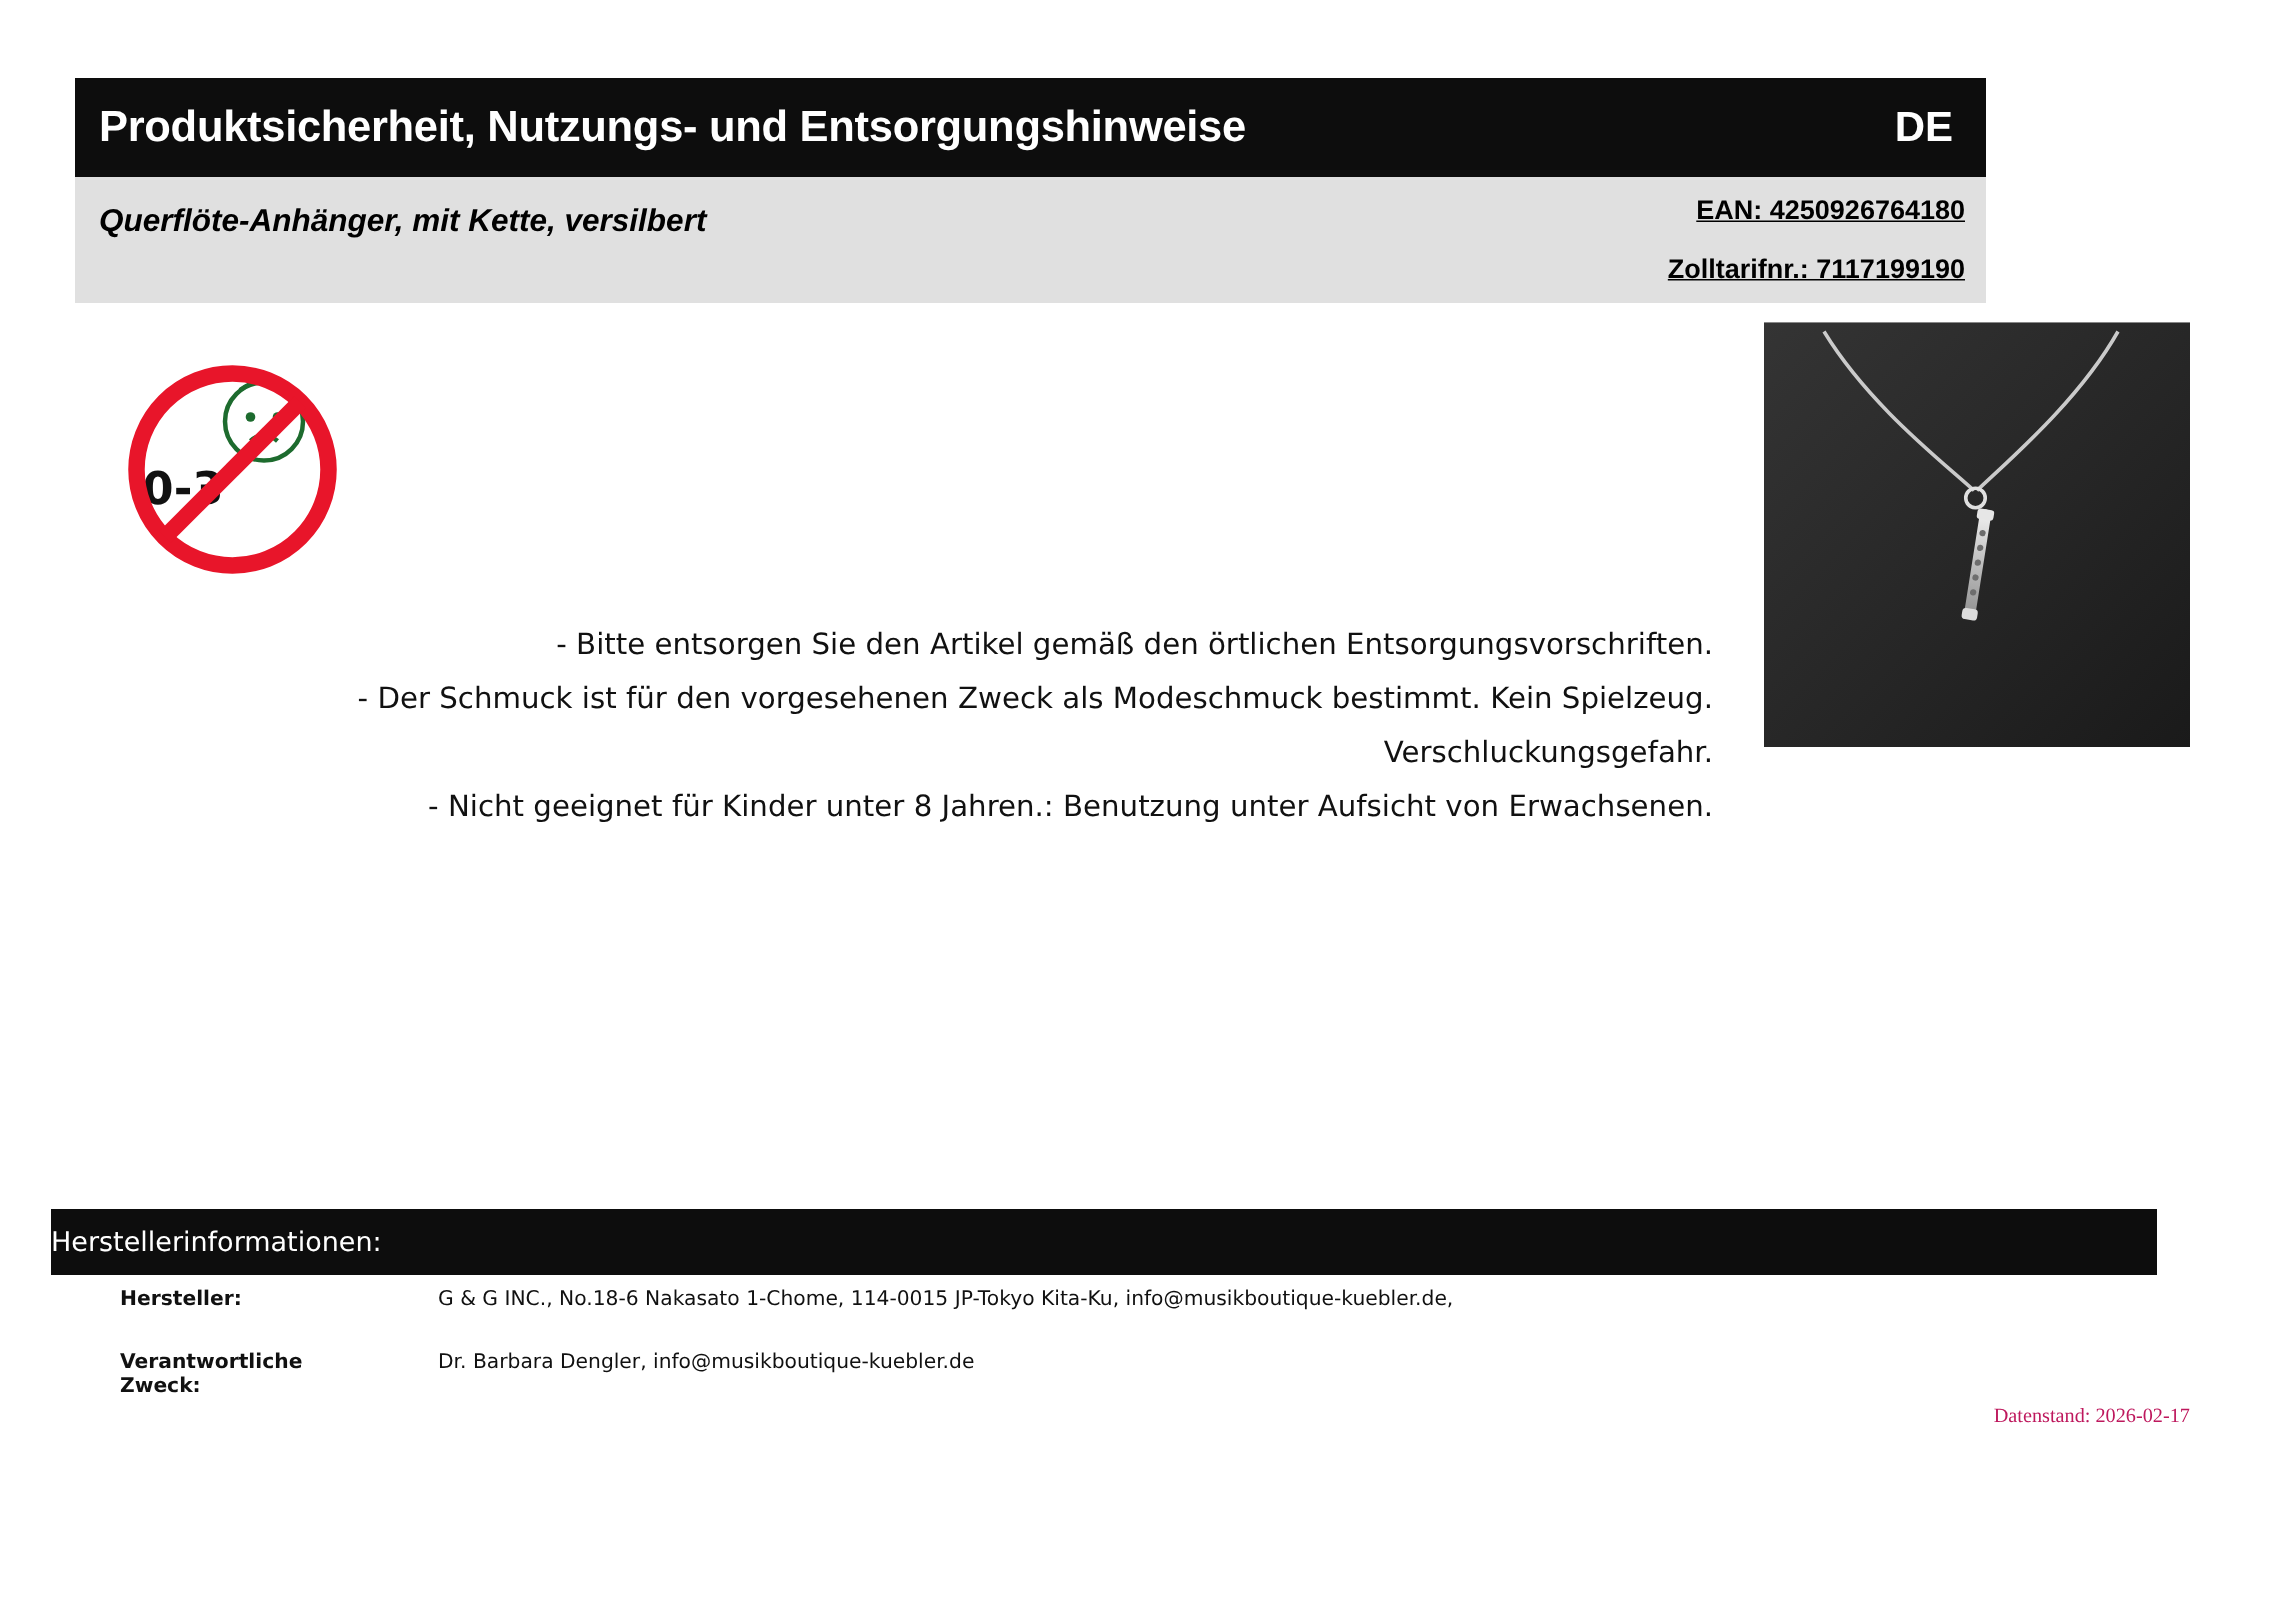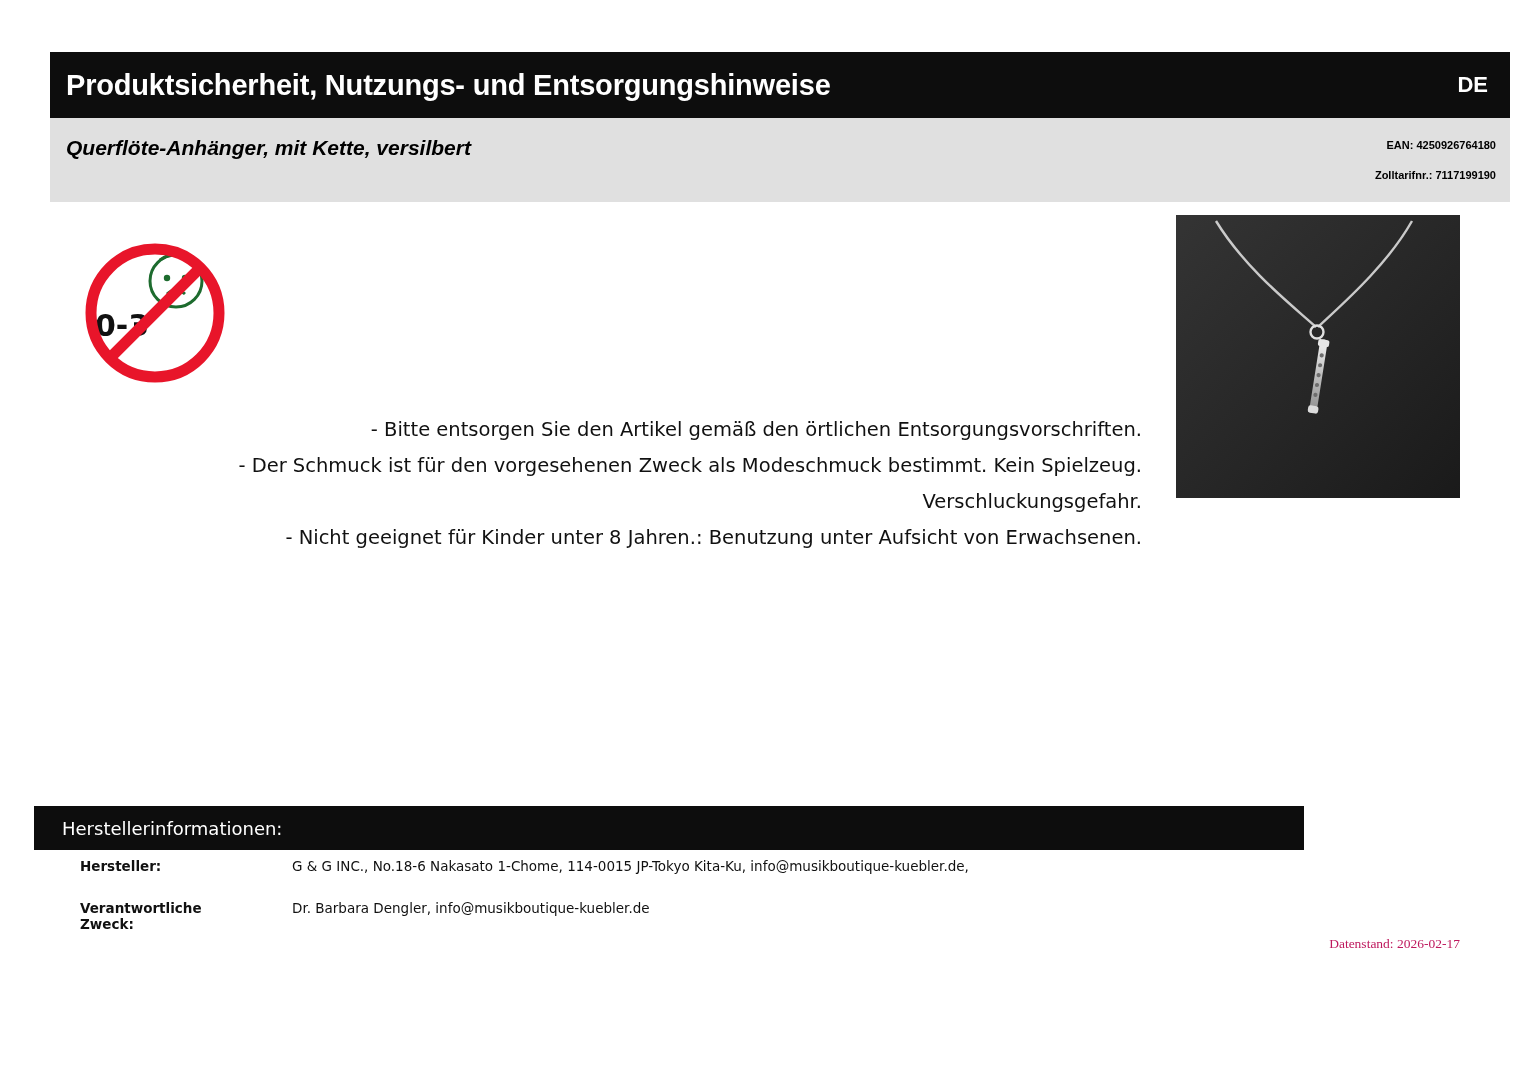--- a/index.html
+++ b/index.html
@@ -14,40 +14,40 @@
     font-family: "Liberation Sans", sans-serif;
     color: #000000;
     overflow: hidden;
   }
 
   
   .sheet {
     position: absolute;
     left: 50px;
     top: 52px;
-    width: 1460px;
+    width: 1274px;
   }
   .title-bar {
     background: #0d0d0d;
     color: #ffffff;
     height: 66px;
     display: flex;
     align-items: center;
     justify-content: space-between;
     padding: 0 0 0 16px;
     box-sizing: border-box;
   }
   .title-bar .main-title {
     font-size: 29px;
     font-weight: bold;
     letter-spacing: -0.2px;
     white-space: nowrap;
   }
   .title-bar .lang {
-    font-size: 22px;
+    font-size: 28px;
     font-weight: bold;
     padding-right: 22px;
   }
 
   .sub-bar {
     background: #e0e0e0;
     min-height: 84px;
     display: flex;
     align-items: stretch;
     box-sizing: border-box;
@@ -65,23 +65,24 @@
     width: 310px;
     display: flex;
     flex-direction: column;
     justify-content: center;
     gap: 18px;
     padding-right: 14px;
     box-sizing: border-box;
     text-align: right;
   }
   .sub-bar .codes div {
-    font-size: 11px;
+    font-size: 18px;
     font-weight: bold;
     white-space: nowrap;
+    text-decoration: underline;
   }
 
   
   .warn-icon {
     position: absolute;
     left: 80px;
     top: 238px;
     width: 150px;
     height: 150px;
   }
@@ -110,27 +111,26 @@
     height: 283px;
     background: #2b2b2b;
     overflow: hidden;
   }
 
   
   .maker-bar {
     position: absolute;
     left: 34px;
     top: 806px;
-    width: 1270px;
+    width: 1404px;
     height: 44px;
     background: #0d0d0d;
     color: #ffffff;
     display: flex;
     align-items: center;
-    padding-left: 28px;
     box-sizing: border-box;
     font-family: "DejaVu Sans", sans-serif;
     font-size: 18px;
   }
   .maker-rows {
     position: absolute;
     left: 80px;
     top: 858px;
     width: 1380px;
     font-family: "DejaVu Sans", sans-serif;

